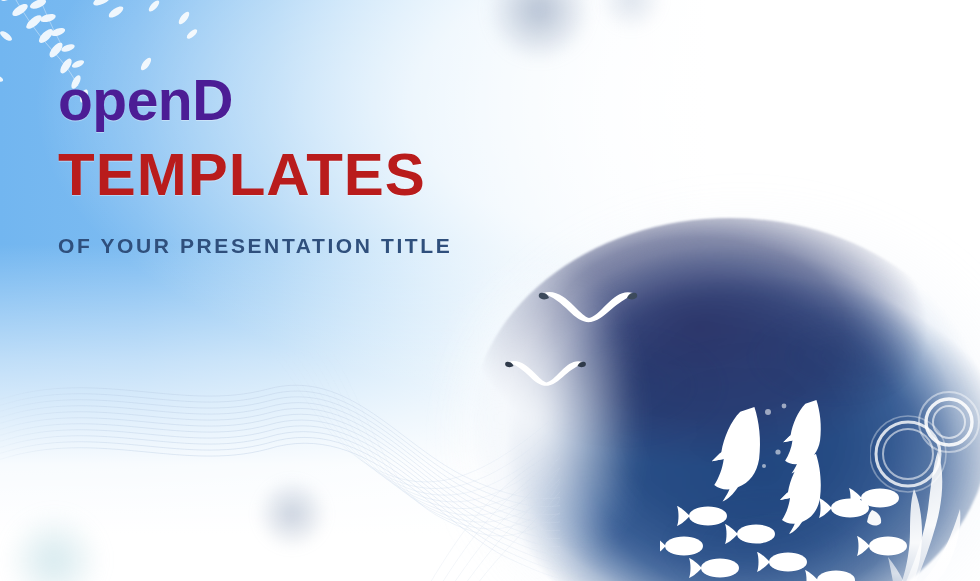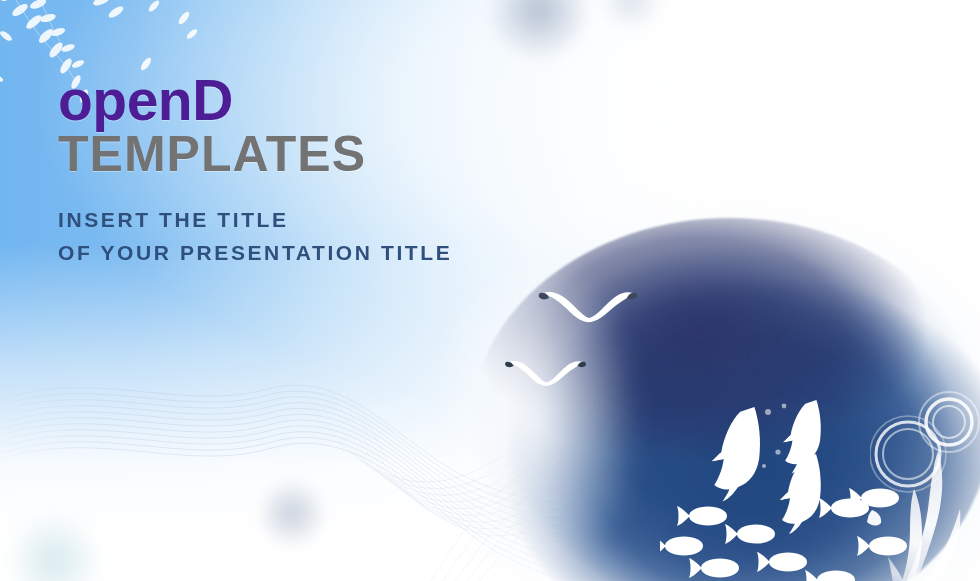--- a/index.html
+++ b/index.html
@@ -125,26 +125,26 @@
   }
   .brand{
     font-size:57px;
     font-weight:700;
     letter-spacing:-0.5px;
     line-height:1.0;
     color:#4c1d95;
     text-shadow:0 1px 0 rgba(255,255,255,.35);
   }
   .templates{
-    margin-top:0;
-    font-size:50px;
+    margin-top:16px;
+    font-size:60px;
     font-weight:700;
     letter-spacing:1px;
     line-height:1.0;
-    color:#737373;
+    color:#b91c1c;
     text-shadow:0 1px 0 rgba(255,255,255,.35);
   }
   .subtitle{
     margin-top:25px;
     font-size:21px;
     font-weight:700;
     letter-spacing:2.6px;
     line-height:1.55;
     color:#2f4f7c;
   }
@@ -355,18 +355,17 @@
       <path d="M96,62 C98,82 92,106 80,126 C74,134 68,139 62,140 L54,140
                C66,128 78,110 86,90 C91,78 94,68 96,62 Z"></path>
       <path d="M24,110 C32,120 38,130 42,140 L30,140 C28,130 26,118 24,110 Z" opacity=".7"></path>
     </g>
   </svg>
 
   <div class="titles">
     <div class="brand">openD</div>
     <div class="templates">TEMPLATES</div>
     <div class="subtitle">
-      <span class="ln">INSERT THE TITLE</span>
       <span class="ln">OF YOUR PRESENTATION TITLE</span>
     </div>
   </div>
 
 </div>
 
 </body></html>

